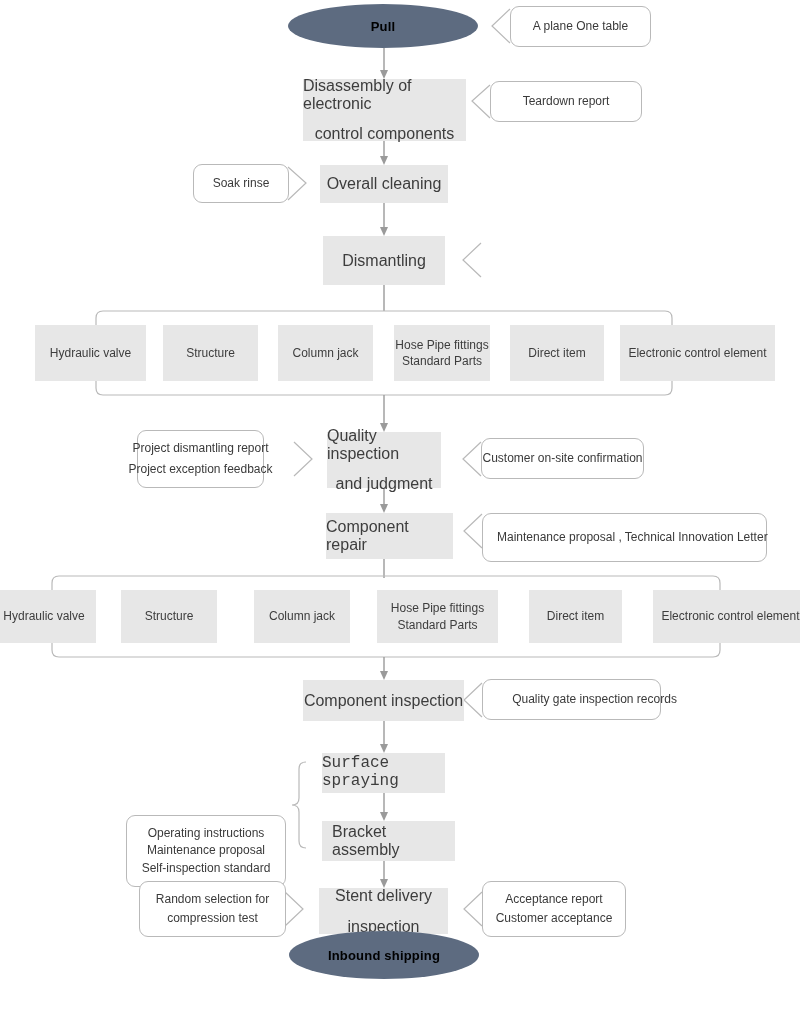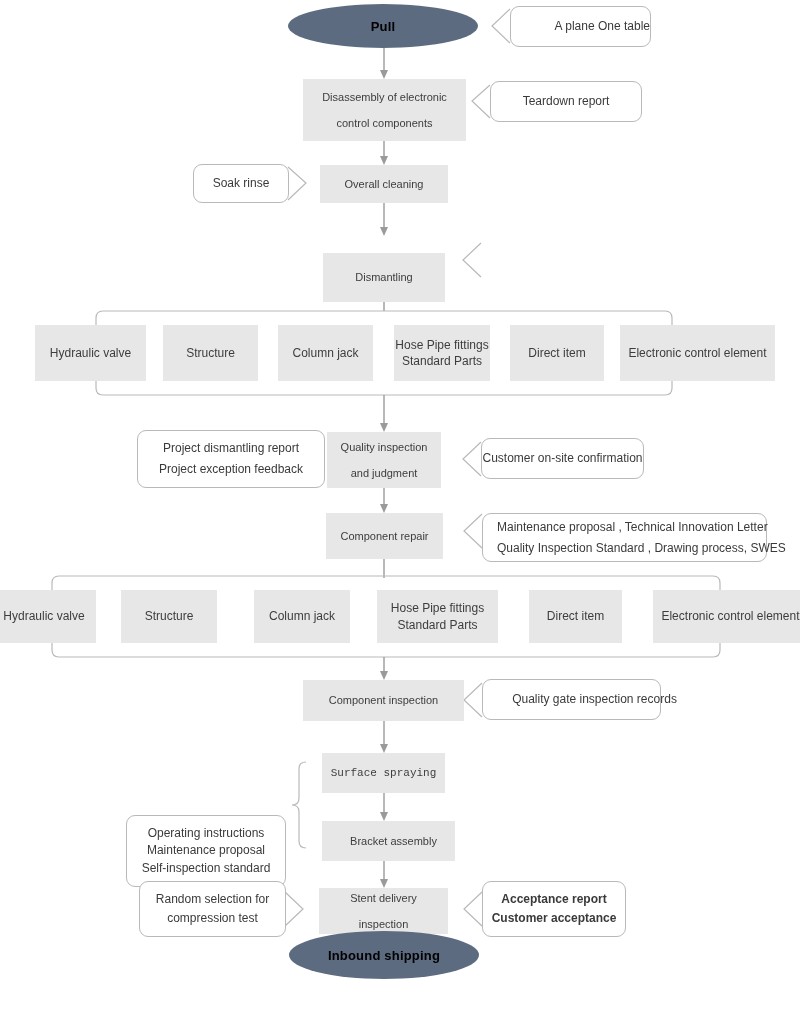--- a/index.html
+++ b/index.html
@@ -35,21 +35,21 @@
   }
 
   
   .procbox {
     position: absolute;
     background: #e7e7e7;
     display: flex;
     flex-direction: column;
     align-items: center;
     justify-content: center;
-    font-size: 11px;
+    font-size: 16px;
     color: #3d3d3d;
     text-align: left;
     line-height: 1.1;
   }
   .procbox .ln { display: block; }
   .procbox.two .ln:first-child { margin-bottom: 13px; }
 
   
   .chip {
     position: absolute;
@@ -168,30 +168,30 @@
 
   <div class="procbox two" style="left:303px;top:79px;width:163px;height:62px;">
     <span class="ln">Disassembly of electronic</span>
     <span class="ln">control components</span>
   </div>
 
   <div class="procbox" style="left:320px;top:165px;width:128px;height:38px;">
     <span class="ln">Overall cleaning</span>
   </div>
 
-  <div class="procbox" style="left:323px;top:236px;width:122px;height:49px;margin-top:17px;">
+  <div class="procbox" style="left:323px;top:236px;width:122px;height:49px;">
     <span class="ln">Dismantling</span>
   </div>
 
   <div class="procbox two" style="left:327px;top:432px;width:114px;height:56px;">
     <span class="ln">Quality inspection</span>
     <span class="ln">and judgment</span>
   </div>
 
-  <div class="procbox" style="left:326px;top:513px;width:117px;height:46px;">
+  <div class="procbox" style="left:326px;top:513px;width:127px;height:46px;">
     <span class="ln">Component repair</span>
   </div>
 
   <div class="procbox" style="left:303px;top:680px;width:161px;height:41px;">
     <span class="ln">Component inspection</span>
   </div>
 
   <div class="procbox" style="left:322px;top:753px;width:123px;height:40px;font-family:Liberation Mono, monospace;">
     <span class="ln">Surface spraying</span>
   </div>
@@ -242,60 +242,59 @@
     <span>Hose  Pipe fittings</span>
     <span>Standard Parts</span>
   </div>
   <div class="chip" style="left:529px;top:590px;width:93px;height:53px;">
     <span>Direct item</span>
   </div>
   <div class="chip" style="left:653px;top:590px;width:155px;height:53px;">
     <span>Electronic control element</span>
   </div>
 
-  <div class="callout" style="left:510px;top:6px;width:141px;height:41px;align-items:flex-end;">
+  <div class="callout" style="left:510px;top:6px;width:141px;height:41px;">
     <span class="row">A plane One table</span>
   </div>
 
   <div class="callout" style="left:490px;top:81px;width:152px;height:41px;">
     <span class="row">Teardown report</span>
   </div>
 
   <div class="callout" style="left:193px;top:164px;width:96px;height:39px;">
     <span class="row">Soak rinse</span>
   </div>
 
 
-  <div class="callout" style="left:137px;top:430px;width:188px;height:58px;">
+  <div class="callout" style="left:137px;top:430px;width:127px;height:58px;">
     <span class="row">Project dismantling report</span>
     <span class="row">Project exception feedback</span>
   </div>
 
   <div class="callout" style="left:481px;top:438px;width:163px;height:41px;">
     <span class="row">Customer on-site confirmation</span>
   </div>
 
   <div class="callout lefttext" style="left:482px;top:513px;width:285px;height:49px;">
     <span class="row">Maintenance proposal , Technical Innovation Letter</span>
-    <span class="row">Quality Inspection Standard , Drawing process, SWES</span>
   </div>
 
   <div class="callout" style="left:482px;top:679px;width:179px;height:41px;padding-left:46px;">
     <span class="row">Quality gate inspection records</span>
   </div>
 
   <div class="callout" style="left:126px;top:775px;width:160px;height:72px;line-height:1.45;margin-top:40px;">
     <span class="row">Operating instructions</span>
     <span class="row">Maintenance proposal</span>
     <span class="row">Self-inspection standard</span>
   </div>
 
   <div class="callout" style="left:139px;top:881px;width:147px;height:56px;line-height:1.6;">
     <span class="row">Random selection for</span>
     <span class="row">compression test</span>
   </div>
 
-  <div class="callout" style="left:482px;top:881px;width:144px;height:56px;line-height:1.6;font-weight:bold;">
+  <div class="callout" style="left:482px;top:881px;width:144px;height:56px;line-height:1.6;">
     <span class="row">Acceptance report</span>
     <span class="row">Customer acceptance</span>
   </div>
 
 </div>
 
 </body></html>

